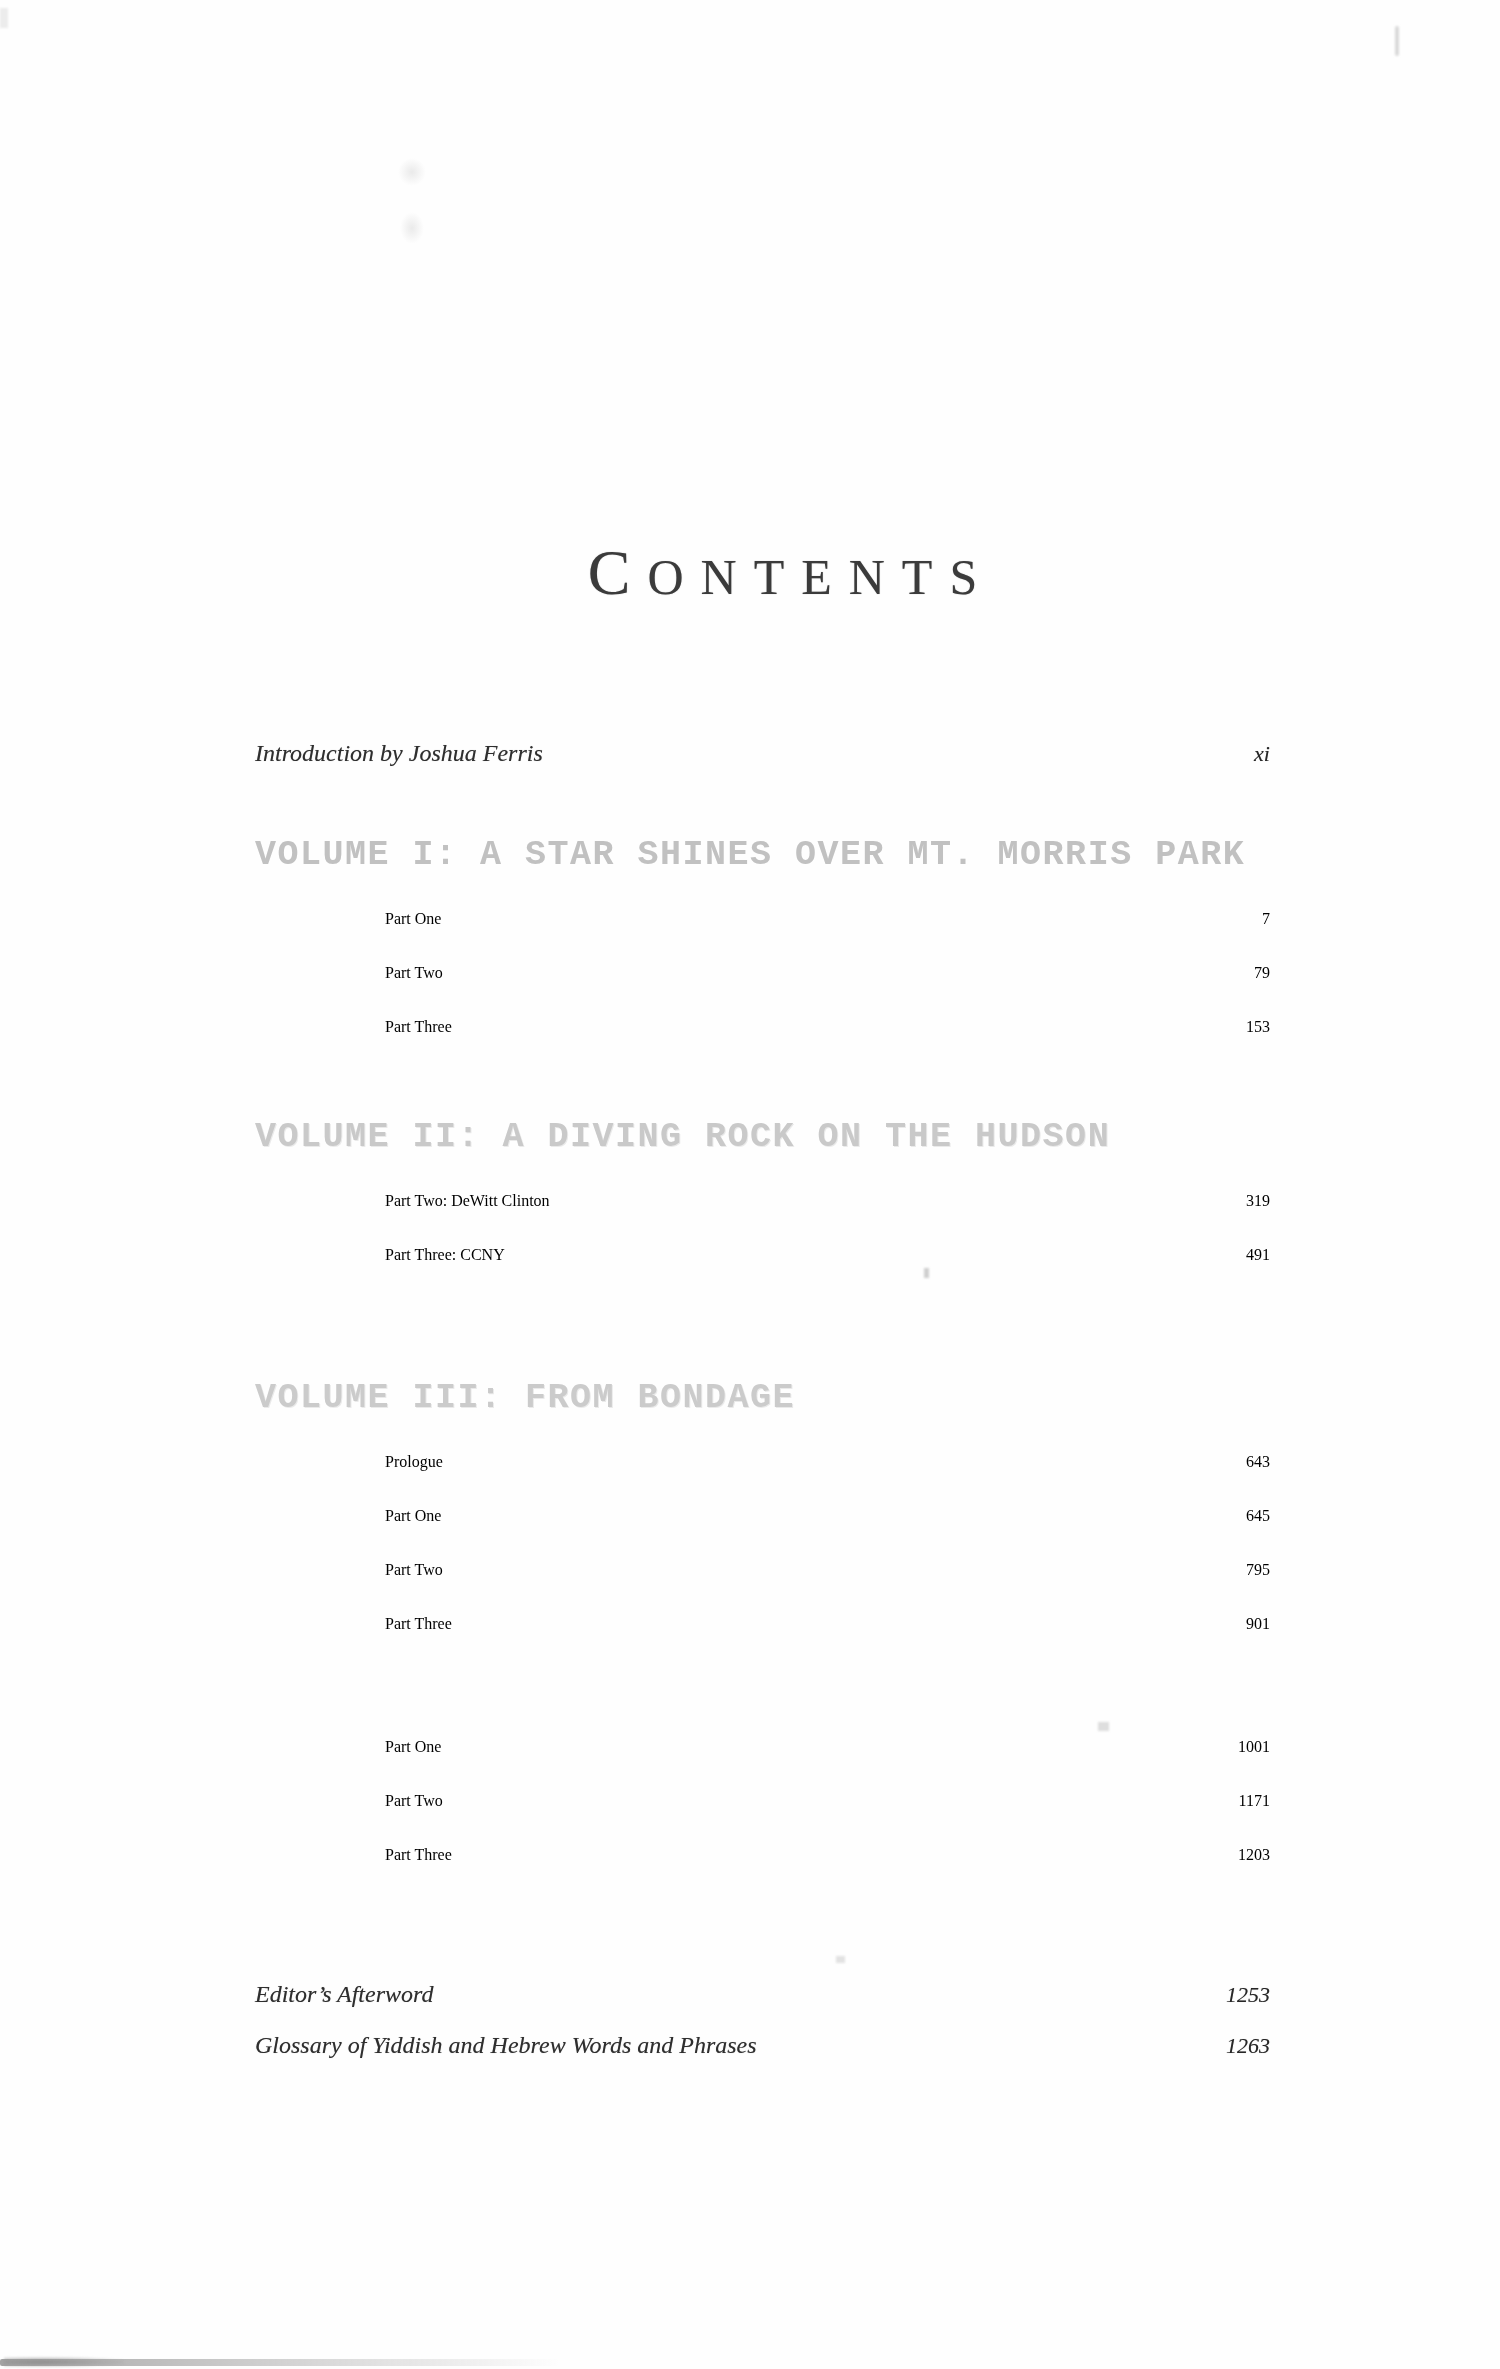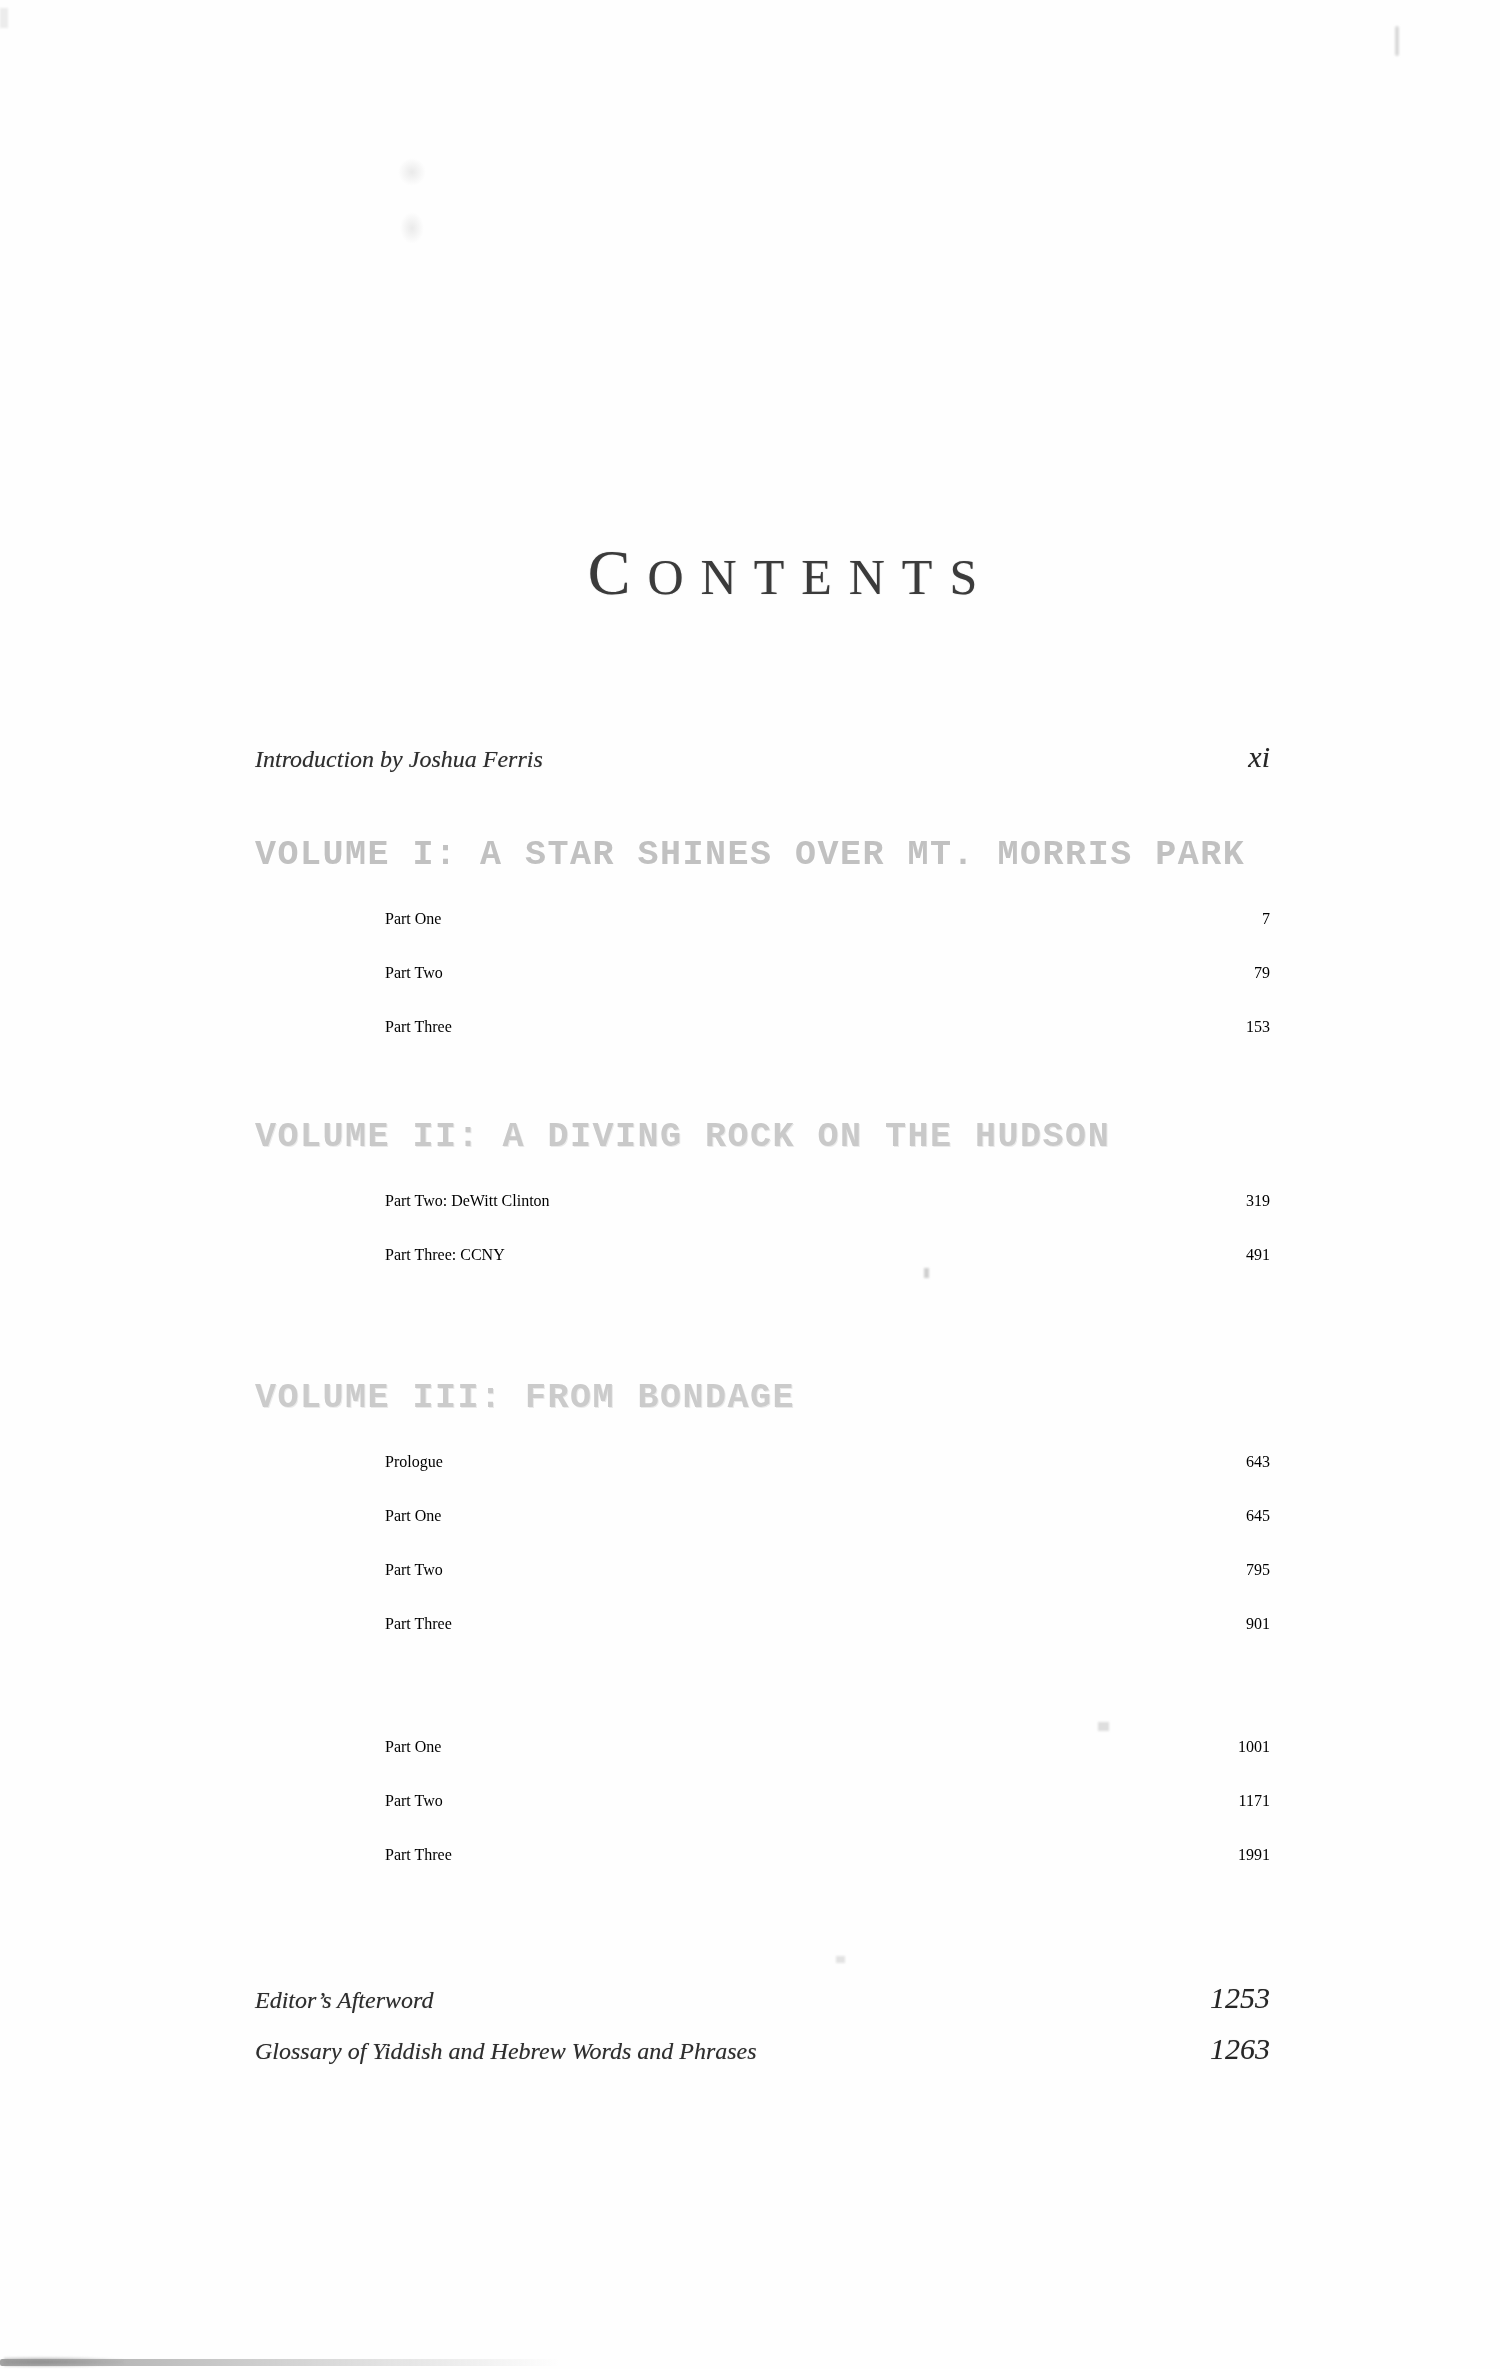--- a/index.html
+++ b/index.html
@@ -28,21 +28,21 @@
   .row{
     position:absolute;left:255px;right:230px;
     display:flex;justify-content:space-between;align-items:baseline;
   }
   .row .label{
     font-size:24px;color:#2e2e2e;
     text-shadow:0 0 .7px rgba(45,45,45,.45);
     white-space:nowrap;
   }
   .row .pagenum{
-    font-style:italic;font-size:30px;color:#262626;
+    font-style:italic;font-size:22px;color:#262626;
     text-shadow:0 0 .7px rgba(45,45,45,.4);
   }
   .italic{font-style:italic;}
 
   .intro{top:740px;}
   .back-1{top:1981px;}
   .back-2{top:2032px;}
 
   
   .volume{position:absolute;left:255px;right:230px;}
@@ -170,21 +170,21 @@
       <div class="entry">
         <span class="label">Part One</span>
         <span class="pagenum">1001</span>
       </div>
       <div class="entry">
         <span class="label">Part Two</span>
         <span class="pagenum">1171</span>
       </div>
       <div class="entry">
         <span class="label">Part Three</span>
-        <span class="pagenum">1991</span>
+        <span class="pagenum">1203</span>
       </div>
     </div>
   </section>
 
   <div class="row back-1">
     <span class="label italic">Editor’s Afterword</span>
     <span class="pagenum">1253</span>
   </div>
   <div class="row back-2">
     <span class="label italic">Glossary of Yiddish and Hebrew Words and Phrases</span>

